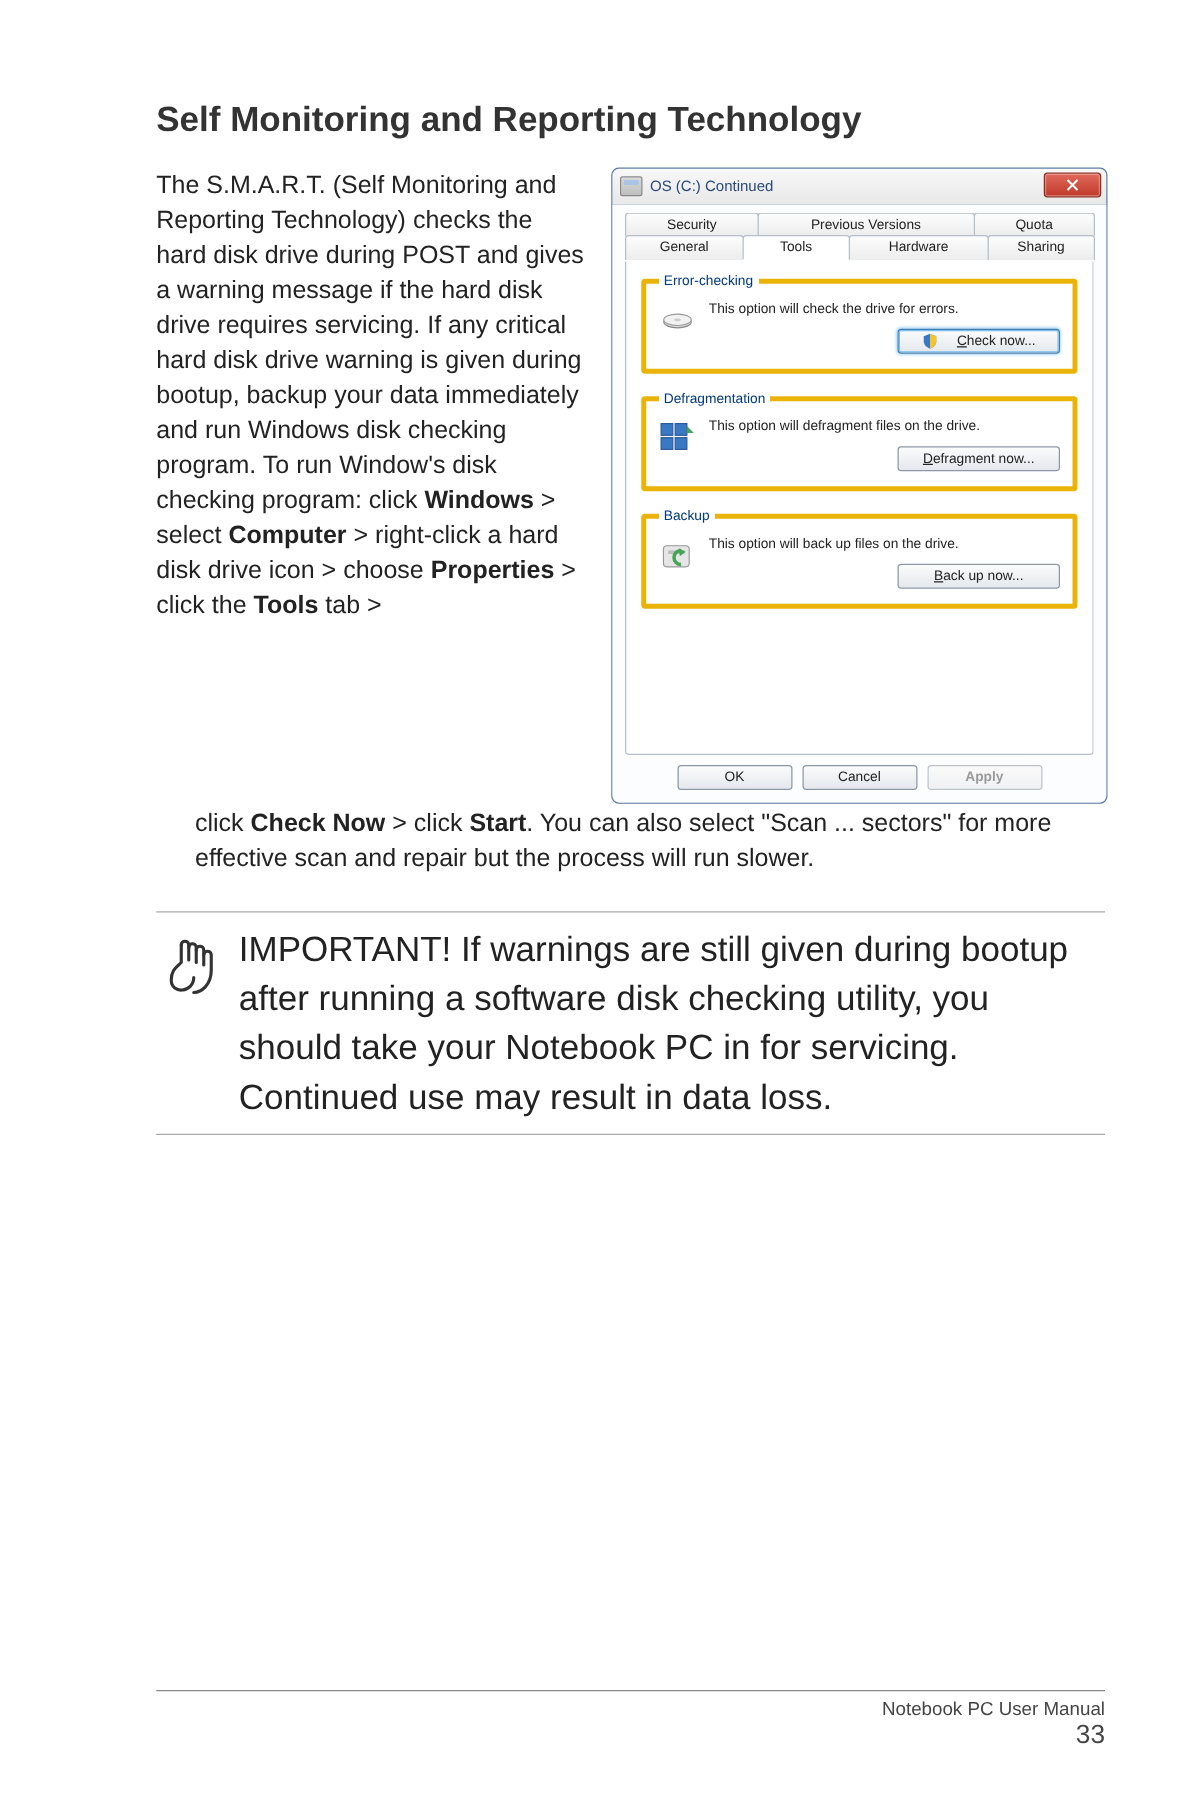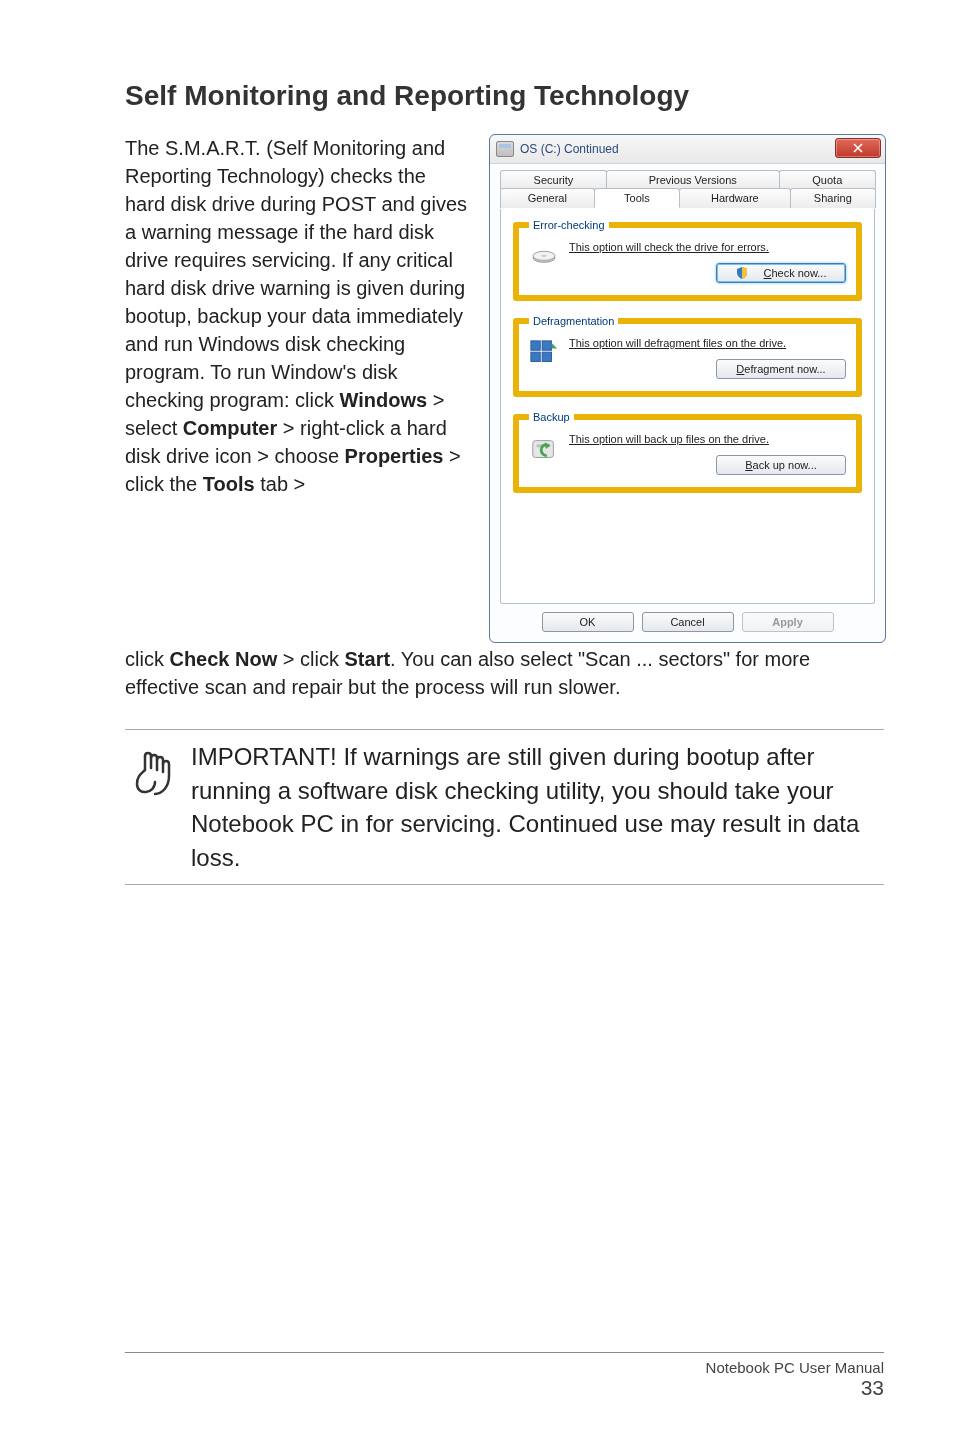--- a/index.html
+++ b/index.html
@@ -36,38 +36,39 @@
   }
   .body-col-right {
     width: 395px;
     flex: none;
   }
   .bold { font-weight: 700; }
   .after-figure {
     font-size: 20px;
     line-height: 1.4;
     margin-top: 2px;
+    margin-left: 31px;
   }
   
   .note-box {
     margin-top: 28px;
     border-top: 1px solid #aaa;
     border-bottom: 1px solid #aaa;
     padding: 10px 4px 10px 0;
     display: flex;
     gap: 18px;
     align-items: flex-start;
   }
   .note-icon {
     width: 48px;
     flex: none;
     padding-top: 4px;
   }
   .note-text {
-    font-size: 24px;
+    font-size: 28px;
     line-height: 1.4;
   }
   
   .win-dialog {
     width: 395px;
     border: 1px solid #5a7aa0;
     border-radius: 6px;
     background: linear-gradient(#f3f6fb, #e9eef5);
     font-family: "Segoe UI", Tahoma, sans-serif;
     font-size: 11px;
@@ -154,21 +155,21 @@
   }
   .tab-content-border {
     border: 1px solid #b5bfc9;
     border-top: none;
     background: #fff;
     padding: 10px 12px 4px 12px;
     min-height: 380px;
     border-radius: 0 0 3px 3px;
   }
   fieldset.group {
-    border: 6px solid #eab308;
+    border: 4px solid #eab308;
     border-radius: 3px;
     margin: 0 0 14px 0;
     padding: 6px 10px 12px 10px;
   }
   fieldset.group legend {
     padding: 0 4px;
     font-size: 11px;
     color: #003a7a;
   }
   .group-body {
@@ -180,21 +181,20 @@
   .group-icon {
     width: 30px; flex:none; padding-top: 2px;
   }
   .group-text-col {
     flex: 1;
   }
   .group-desc {
     font-size: 11px;
     color: #222;
     margin-bottom: 10px;
-    text-decoration: underline;
   }
   .btn-row {
     display:flex; justify-content:flex-end;
   }
   .win-btn {
     min-width: 108px;
     padding: 3px 10px;
     font-size: 11px;
     border: 1px solid #8a97a6;
     background: linear-gradient(#fbfbfb,#e4e8ed);

